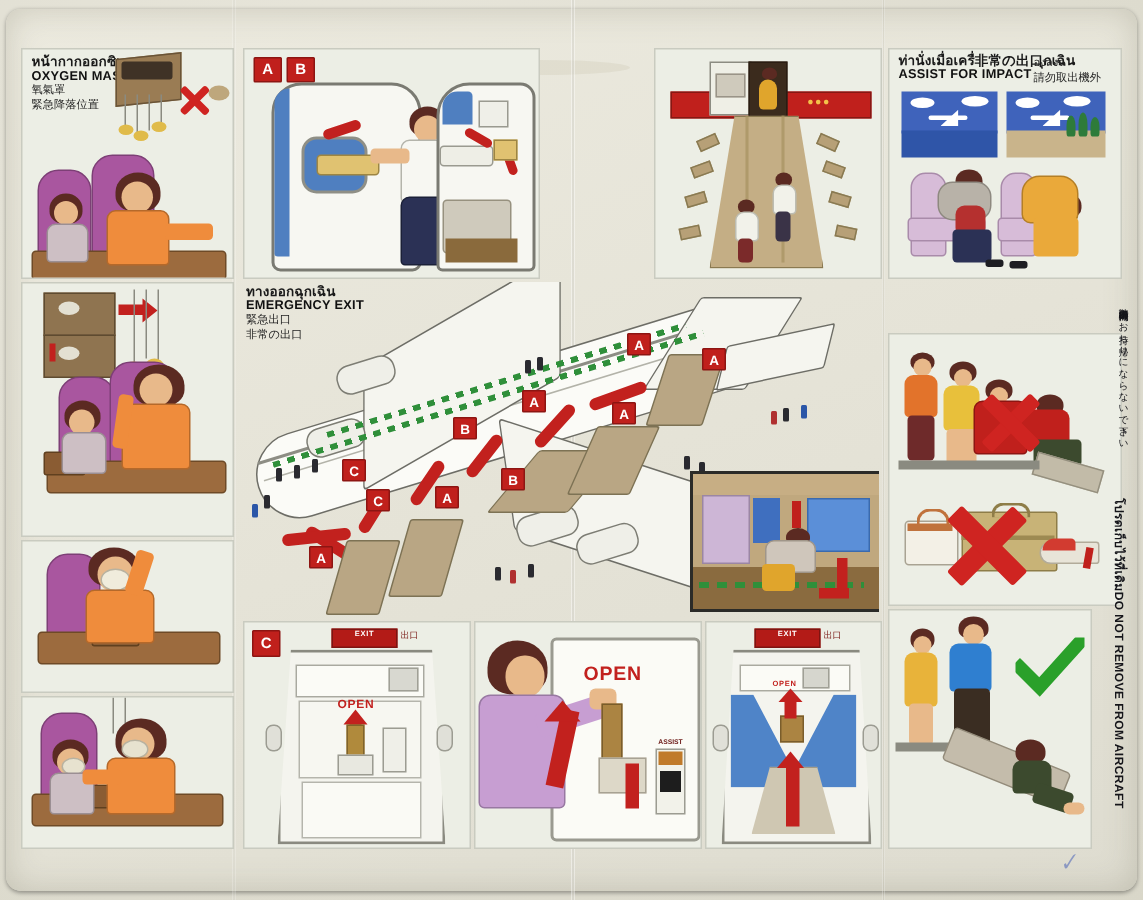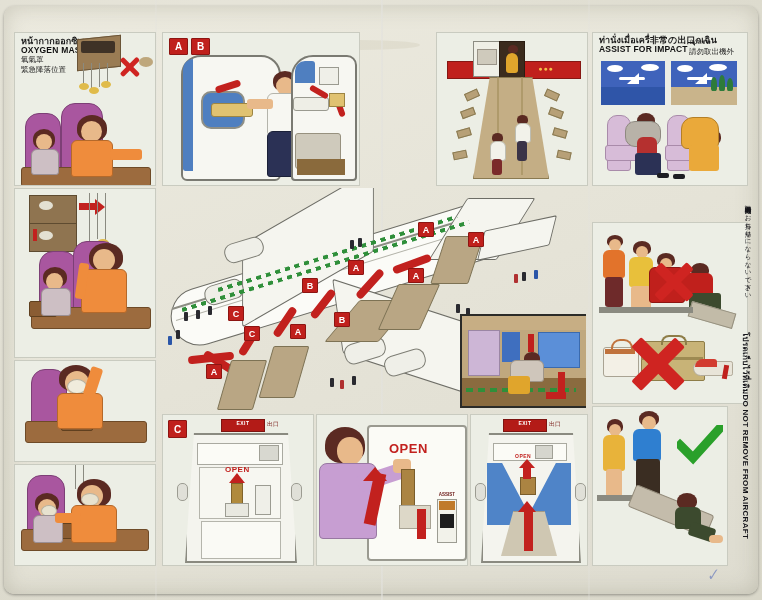--- a/index.html
+++ b/index.html
@@ -265,20 +265,26 @@
     <div style="position:absolute;left:74px;top:82px;width:22px;height:54px;background:#d7bcd8;border:1px solid #a98baa;border-radius:10px 10px 3px 3px;"></div>
     <div style="position:absolute;left:72px;top:112px;width:50px;height:14px;background:#d7bcd8;border:1px solid #a98baa;border-radius:3px;"></div>
     <div class="hair" style="left:110px;top:96px;width:18px;height:16px;"></div>
     <div class="torso" style="left:88px;top:84px;width:36px;height:30px;background:#eaa93a;border:1px solid #b47f26;border-radius:12px 12px 6px 6px;"></div>
     <div class="limb" style="left:96px;top:112px;width:30px;height:26px;background:#eaa93a;"></div>
     <div style="position:absolute;left:64px;top:140px;width:12px;height:5px;background:#1d1d22;border-radius:2px;"></div>
     <div style="position:absolute;left:80px;top:141px;width:12px;height:5px;background:#1d1d22;border-radius:2px;"></div>
   </div>
 
   <div class="panel plain" style="left:162px;top:188px;width:424px;height:222px;">
+    <div class="hdr" style="left:2px;top:2px;">
+      <div class="th">ทางออกฉุกเฉิน</div>
+      <div class="en">EMERGENCY EXIT</div>
+      <div class="cjk">緊急出口</div>
+      <div class="cjk">非常の出口</div>
+    </div>
 
     <div class="fuse" style="left:10px;top:108px;width:330px;height:56px;border-radius:30px 16px 12px 30px;
          transform:rotate(-17deg);transform-origin:left center;"></div>
     <div style="position:absolute;left:10px;top:120px;width:320px;height:2px;background:#8d8d84;transform:rotate(-17deg);transform-origin:left center;"></div>
     <div style="position:absolute;left:14px;top:132px;width:316px;height:1px;background:#b3b3a9;transform:rotate(-17deg);transform-origin:left center;"></div>
 
     <div class="wing" style="left:70px;top:24px;width:150px;height:70px;transform:rotate(-30deg) skewX(-30deg);border-radius:3px;"></div>
     <div class="wing" style="left:172px;top:116px;width:140px;height:66px;transform:rotate(18deg) skewX(26deg);border-radius:3px;"></div>
 
     <div class="wing" style="left:286px;top:10px;width:66px;height:60px;transform:skewX(-32deg);border-radius:2px;"></div>

